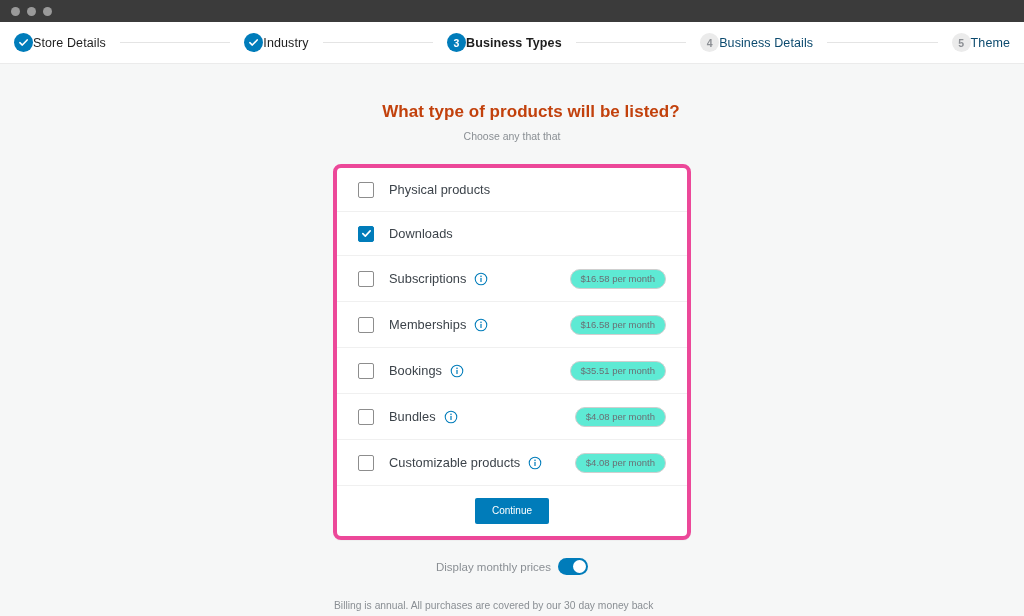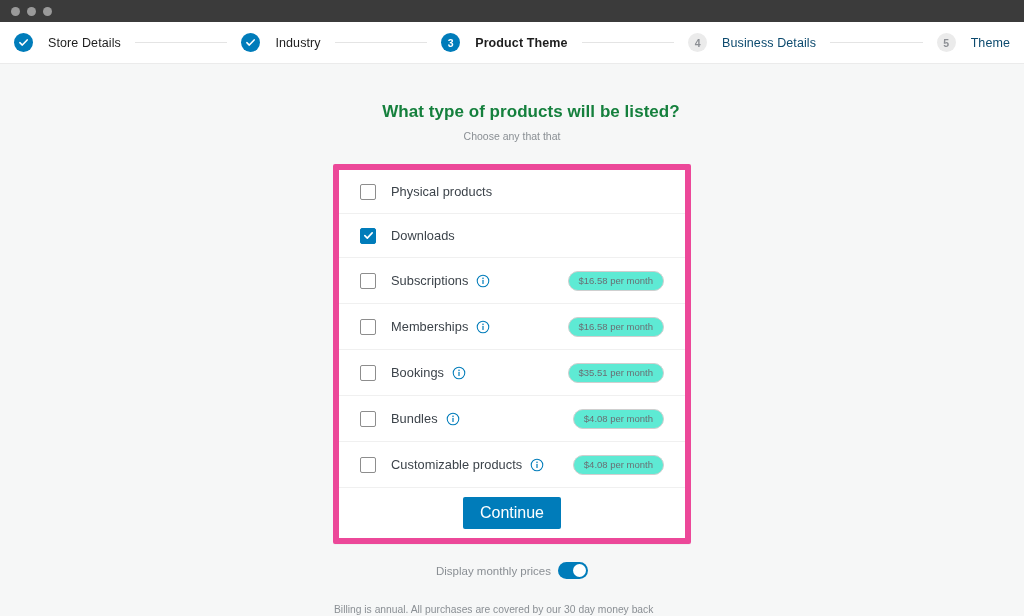--- a/index.html
+++ b/index.html
@@ -39,21 +39,21 @@
     height: 42px;
     background: #ffffff;
     border-bottom: 1px solid #ebebeb;
     display: flex;
     align-items: center;
     padding: 0 14px;
   }
   .step {
     display: flex;
     align-items: center;
-    gap: 15px;
+    gap: 0;
     flex: 0 0 auto;
     white-space: nowrap;
   }
   .step-bubble {
     width: 19px;
     height: 19px;
     border-radius: 50%;
     display: flex;
     align-items: center;
     justify-content: center;
@@ -92,37 +92,37 @@
   
   .main {
     padding-top: 38px;
     display: flex;
     flex-direction: column;
     align-items: center;
   }
   .page-title {
     font-size: 17px;
     font-weight: 700;
-    color: #15803d;
+    color: #c2410c;
     letter-spacing: .05px;
     margin-left: 38px;
   }
   .page-subtitle {
     margin-top: 8px;
     font-size: 10.5px;
     color: #8a8f94;
   }
 
   
   .card {
     margin-top: 22px;
     width: 358px;
     background: #ffffff;
-    border: 6px solid #ec4899;
-    border-radius: 2px;
+    border: 4px solid #ec4899;
+    border-radius: 8px;
     box-shadow: 0 1px 1px rgba(0,0,0,0.03);
   }
   .card-row {
     display: flex;
     align-items: center;
     padding: 0 21px;
     height: 44px;
     border-bottom: 1px solid #f0f0f0;
     position: relative;
   }
@@ -179,21 +179,21 @@
     display: flex;
     align-items: center;
     justify-content: center;
   }
   .continue-btn {
     background: #007cba;
     color: #ffffff;
     border: none;
     border-radius: 2px;
     font-family: inherit;
-    font-size: 16px;
+    font-size: 10px;
     padding: 8px 17px;
     cursor: pointer;
     line-height: 1;
   }
 
   
   .toggle-row {
     margin-top: 18px;
     display: flex;
     align-items: center;
@@ -255,21 +255,21 @@
       <span class="step-bubble done">
         <svg width="11" height="11" viewBox="0 0 12 12" fill="none">
           <path d="M2 6.2 L4.7 8.8 L10 3.2" stroke="#ffffff" stroke-width="1.7" stroke-linecap="round" stroke-linejoin="round"></path>
         </svg>
       </span>
       <span class="step-label">Industry</span>
     </div>
     <span class="step-connector"></span>
     <div class="step">
       <span class="step-bubble current">3</span>
-      <span class="step-label current">Product Theme</span>
+      <span class="step-label current">Business Types</span>
     </div>
     <span class="step-connector"></span>
     <div class="step">
       <span class="step-bubble todo">4</span>
       <span class="step-label todo">Business Details</span>
     </div>
     <span class="step-connector"></span>
     <div class="step">
       <span class="step-bubble todo">5</span>
       <span class="step-label todo">Theme</span>

